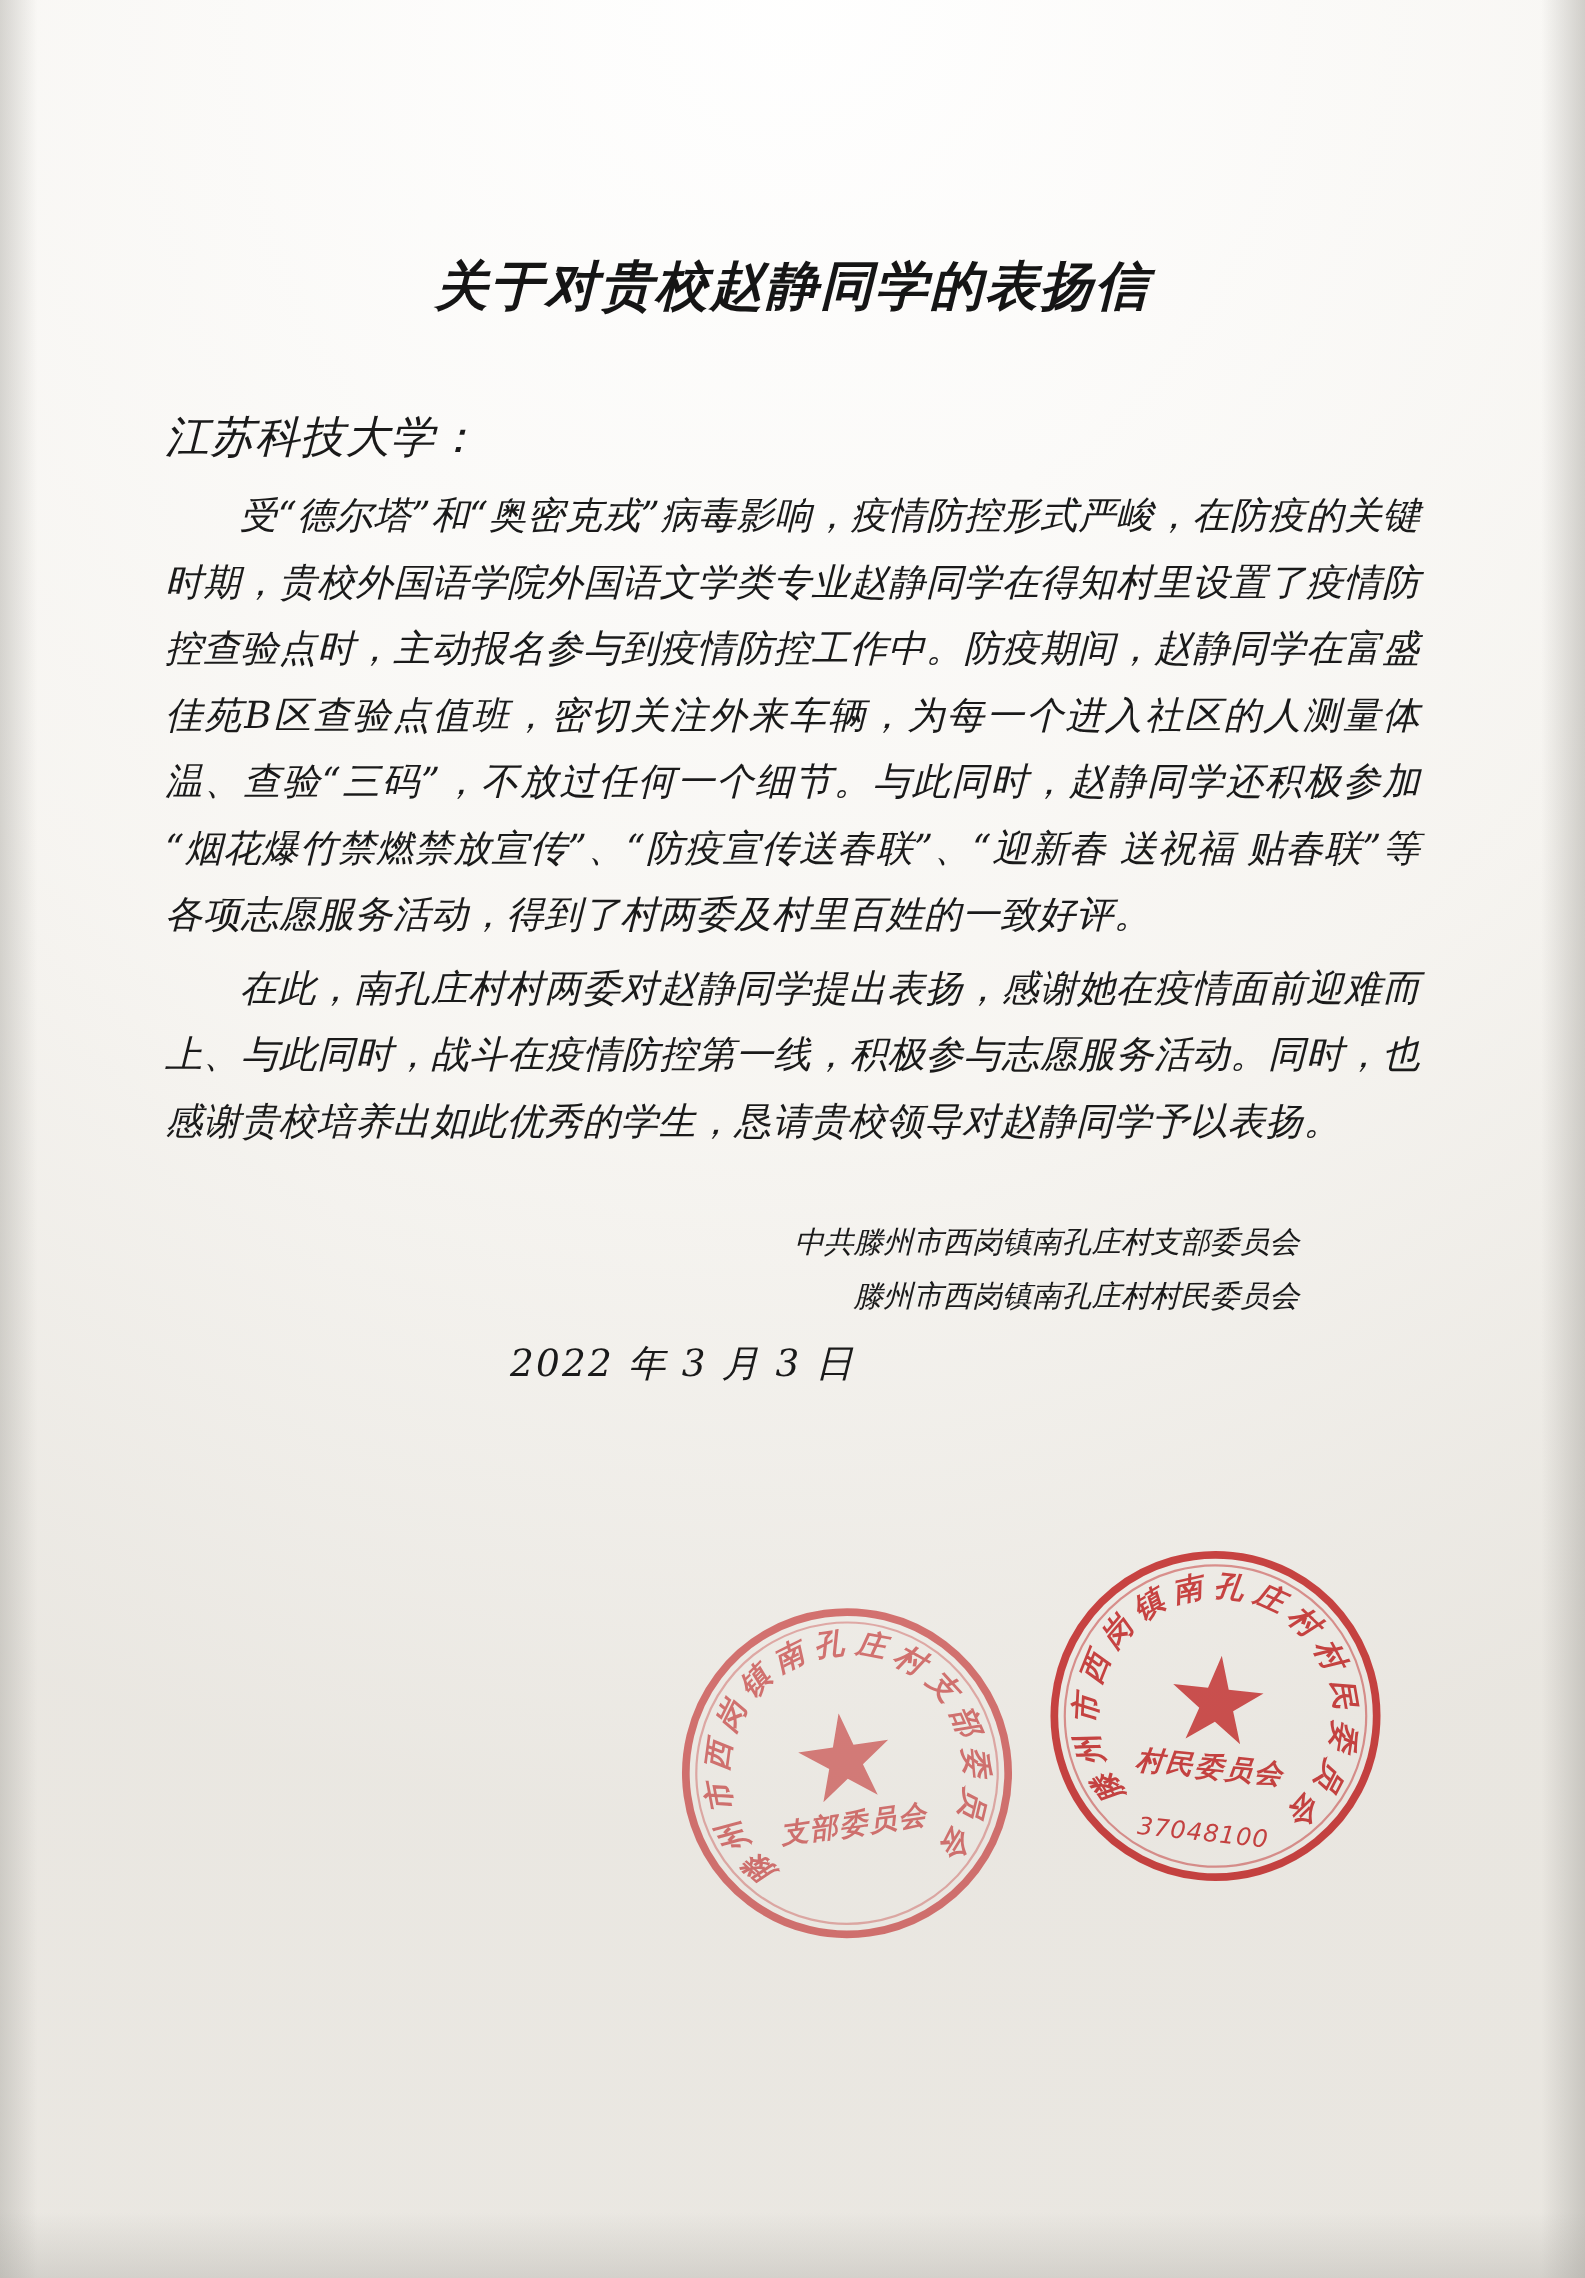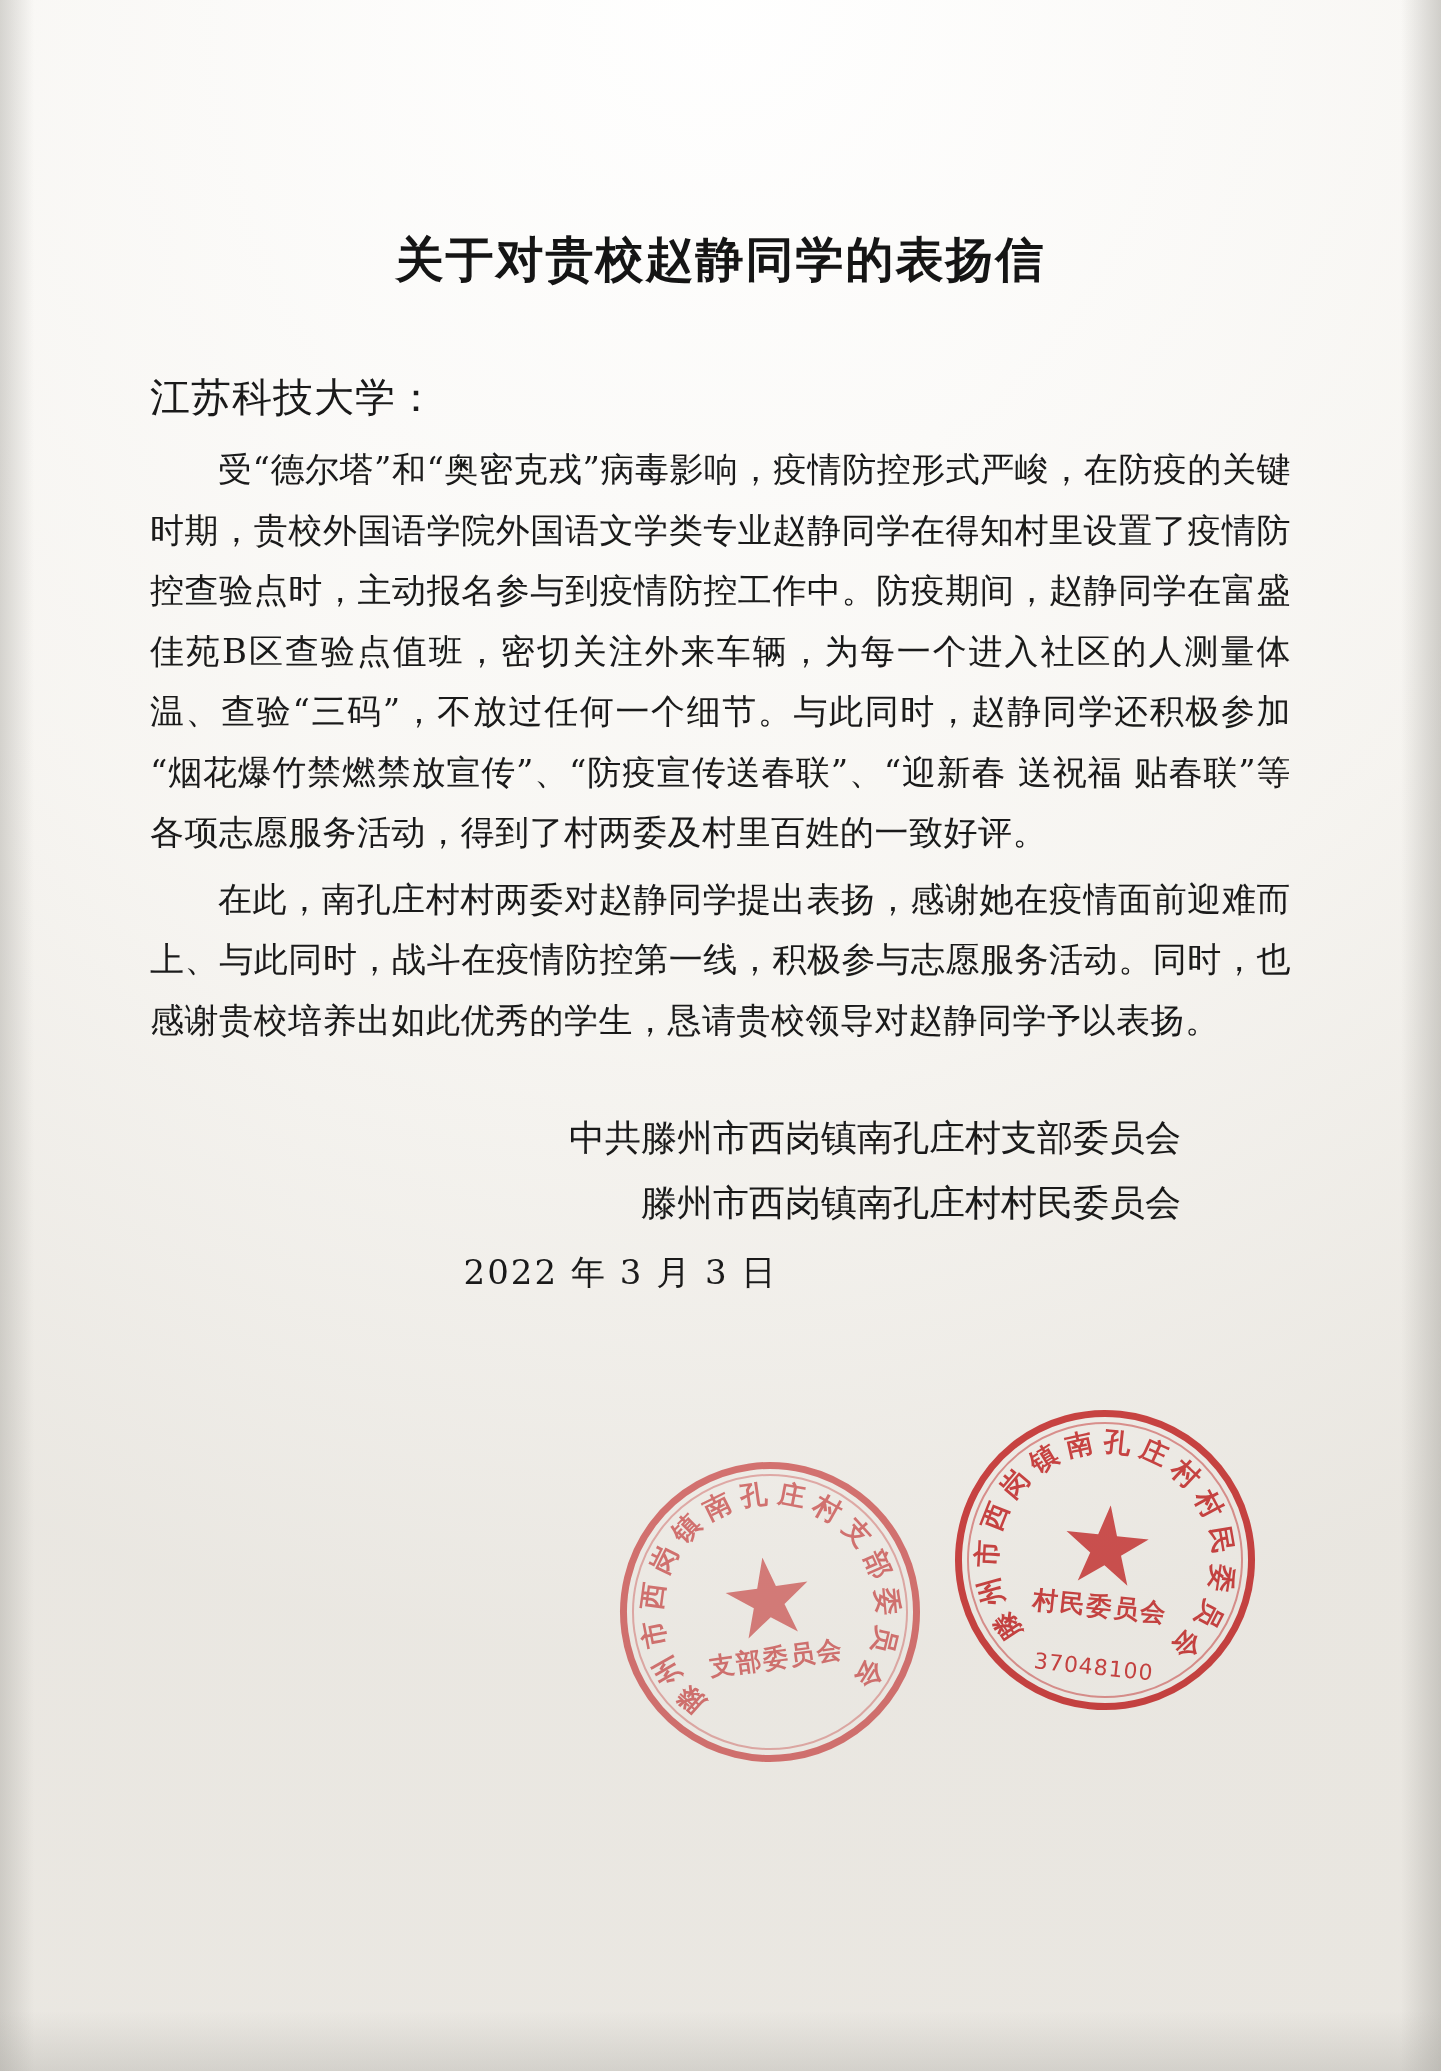--- a/index.html
+++ b/index.html
@@ -10,20 +10,21 @@
   body {
     font-family: "DejaVu Serif", "Liberation Serif", serif;
   }
   .page {
     position: relative;
     width: 1441px;
     height: 2071px;
     background: #fde047;
     overflow: hidden;
     box-sizing: border-box;
+    font-style: italic;
   }
   
   .paper-shade {
     position: absolute;
     inset: 0;
     background:
       radial-gradient(120% 80% at 50% 0%, rgba(255,255,255,0.9) 0%, rgba(246,244,240,0.8) 60%, rgba(232,229,223,0.9) 100%),
       linear-gradient(95deg, #f7f5f2 0%, #fdfdfb 25%, #fbfaf7 60%, #f1efea 100%);
     pointer-events: none;
   }
@@ -73,21 +74,21 @@
     color: #1a1a1a;
     text-align: justify;
     letter-spacing: 0.5px;
   }
   .para {
     text-indent: 2em;
     margin: 0 0 6px 0;
   }
   .signature {
     margin-top: 56px;
-    font-size: 36px;
+    font-size: 27px;
     line-height: 1.8;
     color: #1a1a1a;
     text-align: right;
     padding-right: 110px;
     position: relative;
     z-index: 2;
   }
   .sig-line { display: block; }
   .date-line {
     margin-top: 14px;

